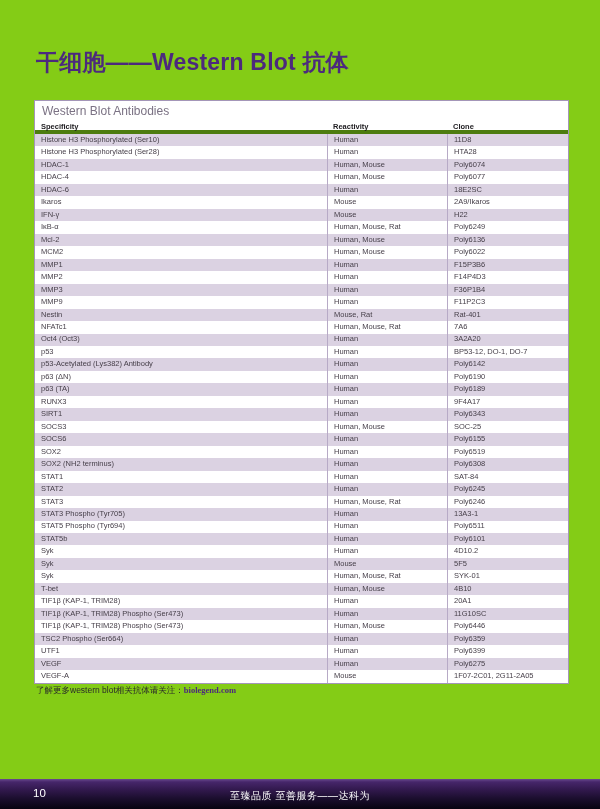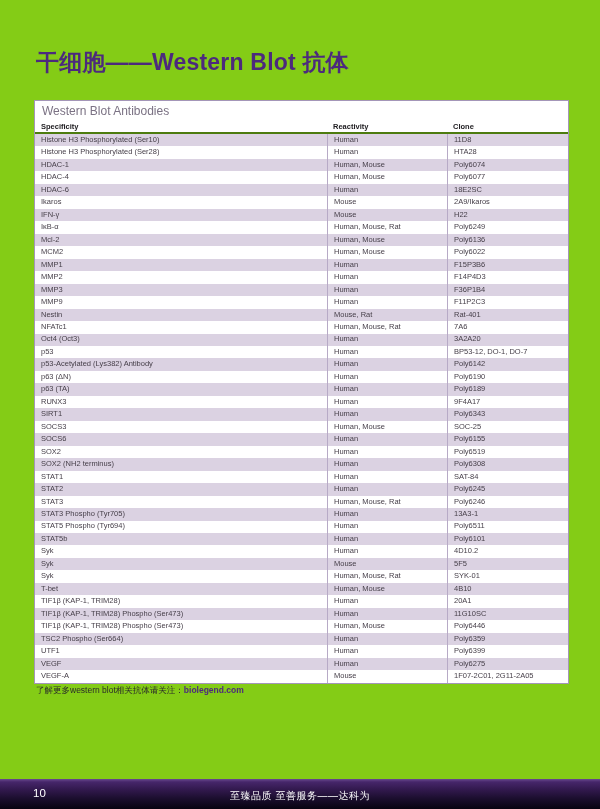--- a/index.html
+++ b/index.html
@@ -32,21 +32,21 @@
   }
   .table-title{
     height:20px;line-height:20px;
     padding-left:7px;
     font-size:12px;
     color:#7b7284;
   }
   .hdr-row{
     display:flex;
     height:13px;
-    border-bottom:2px solid #4d7c0f;
+    border-bottom:4px solid #4d7c0f;
     justify-content:center;
   }
   .hdr-cell{
     font-size:7.5px;font-weight:bold;color:#1c1a1e;
     line-height:12px;
     padding-left:6px;
   }
   .c1{width:292px;}
   .c2{width:120px;}
   .c3{width:121px;}
@@ -61,21 +61,21 @@
     line-height:12.6px;
     padding-left:6px;
     white-space:nowrap;overflow:hidden;
   }
   .row .c2,.row .c3{border-left:1px solid var(--vline);}
   .note{
     position:absolute;left:36px;top:685px;
     font-size:8.5px;color:#2b2b2b;
     white-space:nowrap;
   }
-  .note .link{color:var(--accent);font-weight:bold;}
+  .note .link{color:var(--accent);font-weight:bold;font-family:Liberation Serif, serif;}
   .footer-bar{
     position:absolute;left:0;bottom:0;
     width:600px;height:30px;
     background:linear-gradient(180deg,#6a4a8e 0%,#46266a 10%,#32194e 35%,#1b0e2e 65%,#070310 100%);
   }
   .page-num{
     position:absolute;left:33px;top:8px;
     font-size:11.5px;color:#ffffff;
   }
   .slogan{

